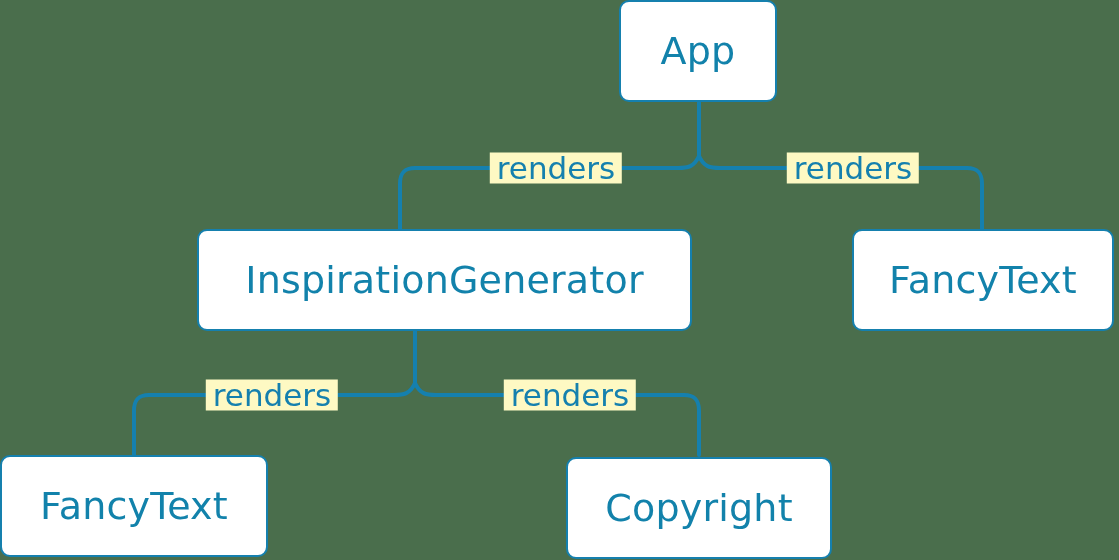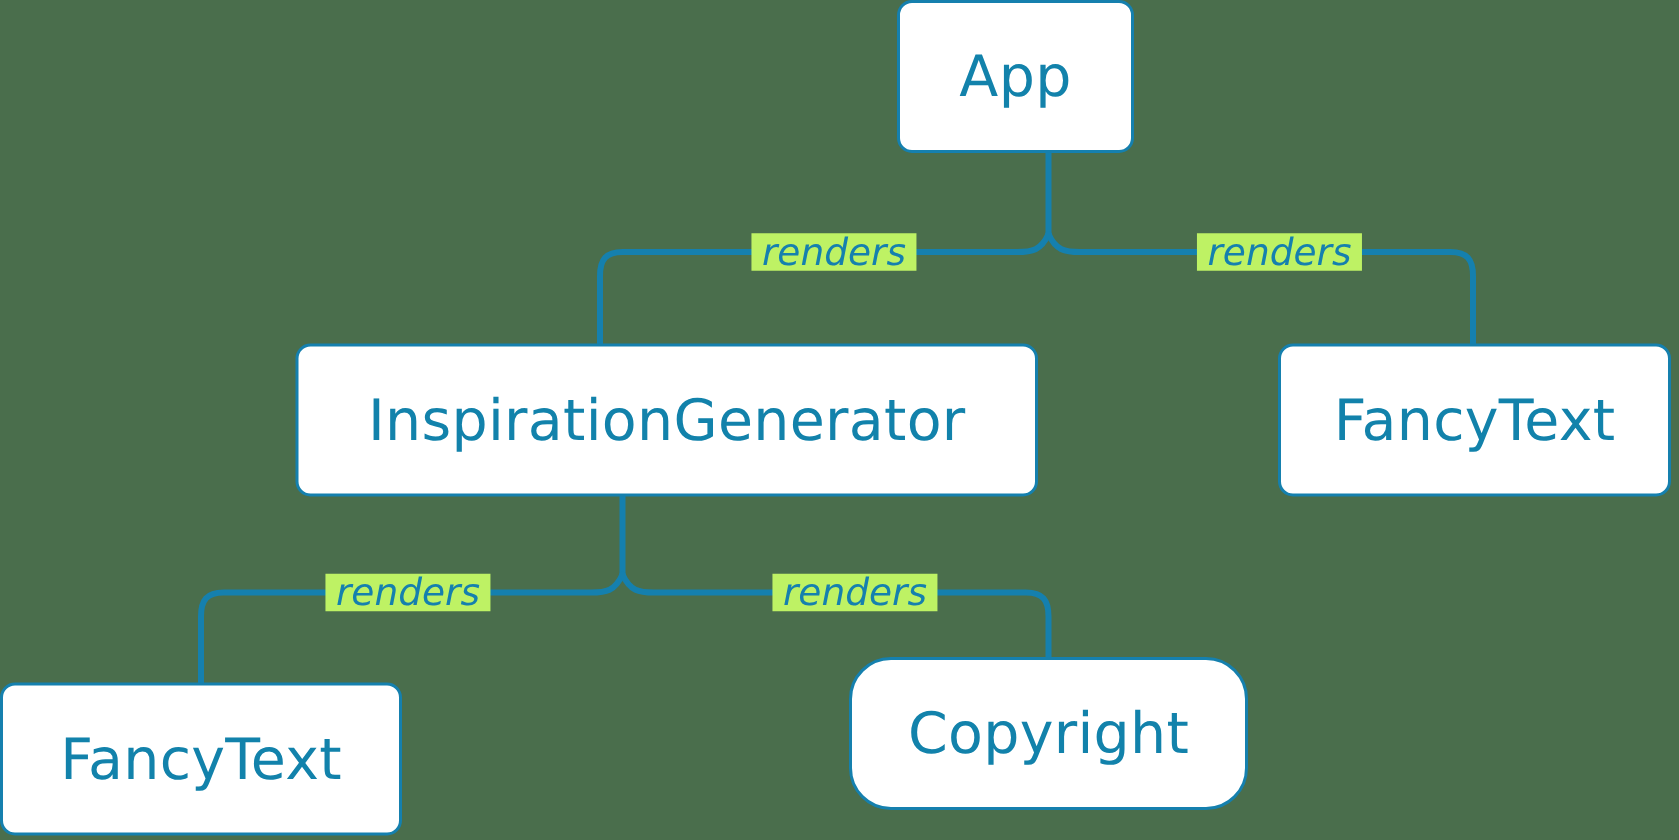--- a/index.html
+++ b/index.html
@@ -36,28 +36,27 @@
     letter-spacing: 0.2px;
     z-index: 2;
   }
   .node-label {
     color: #1282ab;
     white-space: nowrap;
   }
   .edge-label {
     position: absolute;
     color: #1580ae;
-    font-size: 25px;
+    font-size: 31px;
     font-weight: 500;
     white-space: nowrap;
     z-index: 3;
-    background: #bef264;
+    background: #fef9c3;
     padding: 0 7px;
     line-height: 1;
-    font-style: italic;
   }
 </style>
 </head>
 <body>
 
 <div id="diagram-root">
 
   <svg id="edge-layer" viewBox="0 0 1119 560" width="1119" height="560" fill="none">
     <g stroke="#1580ae" stroke-width="4" fill="none" stroke-linecap="round" stroke-linejoin="round">
 
@@ -68,37 +67,37 @@
       <path d="M699,156 C704,167 710,168 720,168 L967,168 C978,168 982,173 982,184 L982,229"></path>
 
       <path d="M415,331 L415,383"></path>
 
       <path d="M415,383 C410,394 404,395 394,395 L149,395 C138,395 134,400 134,411 L134,455"></path>
 
       <path d="M415,383 C420,394 426,395 436,395 L684,395 C695,395 699,400 699,411 L699,455"></path>
     </g>
   </svg>
 
-  <div class="node" style="left:598px; top:0px; width:158px; height:102px; font-size:38px;">
+  <div class="node" style="left:619px; top:0px; width:158px; height:102px; font-size:38px;">
     <span class="node-label">App</span>
   </div>
 
   <div class="node" style="left:197px; top:229px; width:495px; height:102px; font-size:38px;">
     <span class="node-label">InspirationGenerator</span>
   </div>
 
   <div class="node" style="left:852px; top:229px; width:262px; height:102px; font-size:38px;">
     <span class="node-label">FancyText</span>
   </div>
 
   <div class="node" style="left:0px; top:455px; width:268px; height:102px; font-size:38px;">
     <span class="node-label">FancyText</span>
   </div>
 
-  <div class="node" style="left:566px; top:438px; width:266px; height:102px; font-size:38px;border-radius:28px;">
+  <div class="node" style="left:566px; top:457px; width:266px; height:102px; font-size:38px;">
     <span class="node-label">Copyright</span>
   </div>
 
   <div class="edge-label" style="left:556px; top:168px; transform:translate(-50%,-50%);">renders</div>
 
   <div class="edge-label" style="left:853px; top:168px; transform:translate(-50%,-50%);">renders</div>
 
   <div class="edge-label" style="left:272px; top:395px; transform:translate(-50%,-50%);">renders</div>
 
   <div class="edge-label" style="left:570px; top:395px; transform:translate(-50%,-50%);">renders</div>

